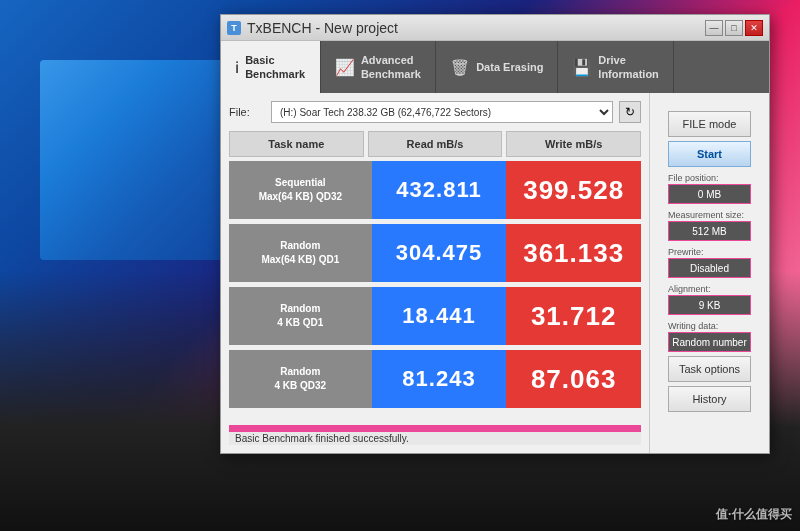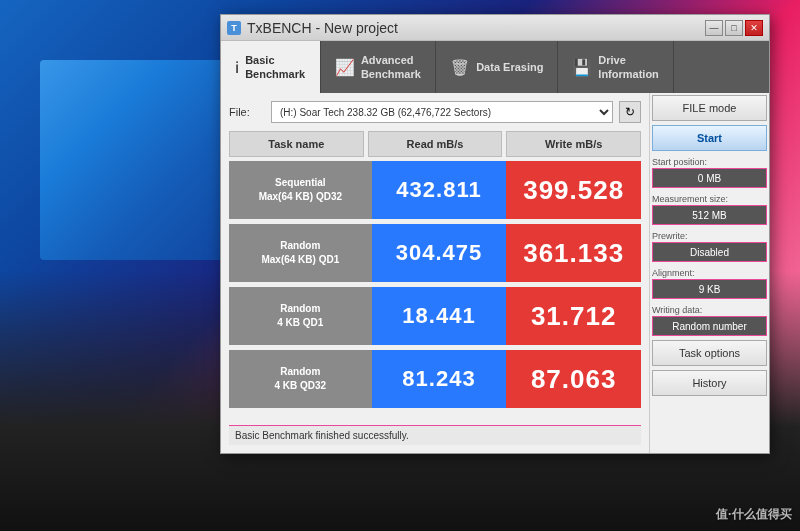--- a/index.html
+++ b/index.html
@@ -269,38 +269,38 @@
       display: flex;
       align-items: center;
       justify-content: center;
       font-family: 'Segoe UI', sans-serif;
       letter-spacing: 1px;
     }
 
     
     .status-bar {
       background: #e8e8e8;
-      border-top: 1px solid #ec4899;
+      border-top: 7px solid #ec4899;
       height: 20px;
       display: flex;
       align-items: center;
       padding: 0 6px;
       font-size: 10px;
       color: #333;
       flex-shrink: 0;
     }
 
     
     .right-panel {
       width: 120px;
       background: #f0f0f0;
       border-left: 1px solid #ccc;
       display: flex;
       flex-direction: column;
-      padding: 2px;
+      padding: 18px;
       gap: 4px;
       flex-shrink: 0;
     }
     .right-btn {
       height: 26px;
       border: 1px solid #aaa;
       background: linear-gradient(to bottom, #f5f5f5, #e0e0e0);
       font-size: 11px;
       color: #333;
       cursor: pointer;
@@ -435,21 +435,21 @@
         <span>Basic Benchmark finished successfully.</span>
       </div>
     </div>
 
     <div class="right-panel">
 
       <div class="right-btn">FILE mode</div>
       <div class="right-btn start-btn">Start</div>
 
       <div class="right-section">
-        <span class="right-label">Start position:</span>
+        <span class="right-label">File position:</span>
         <div class="right-value">0 MB</div>
       </div>
 
       <div class="right-section">
         <span class="right-label">Measurement size:</span>
         <div class="right-value">512 MB</div>
       </div>
 
       <div class="right-section">
         <span class="right-label">Prewrite:</span>

